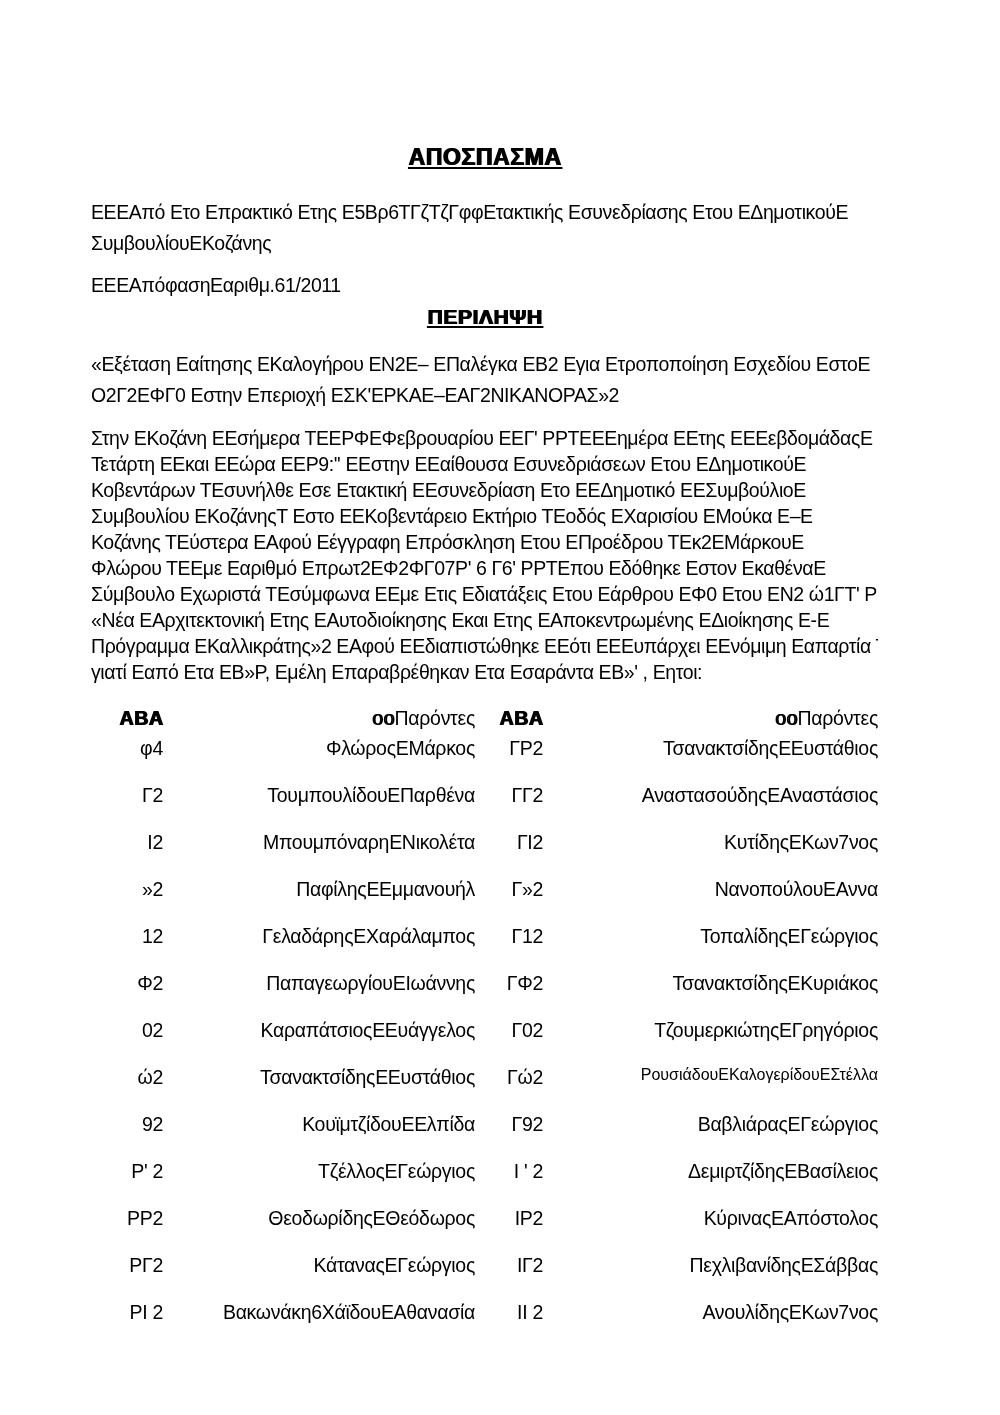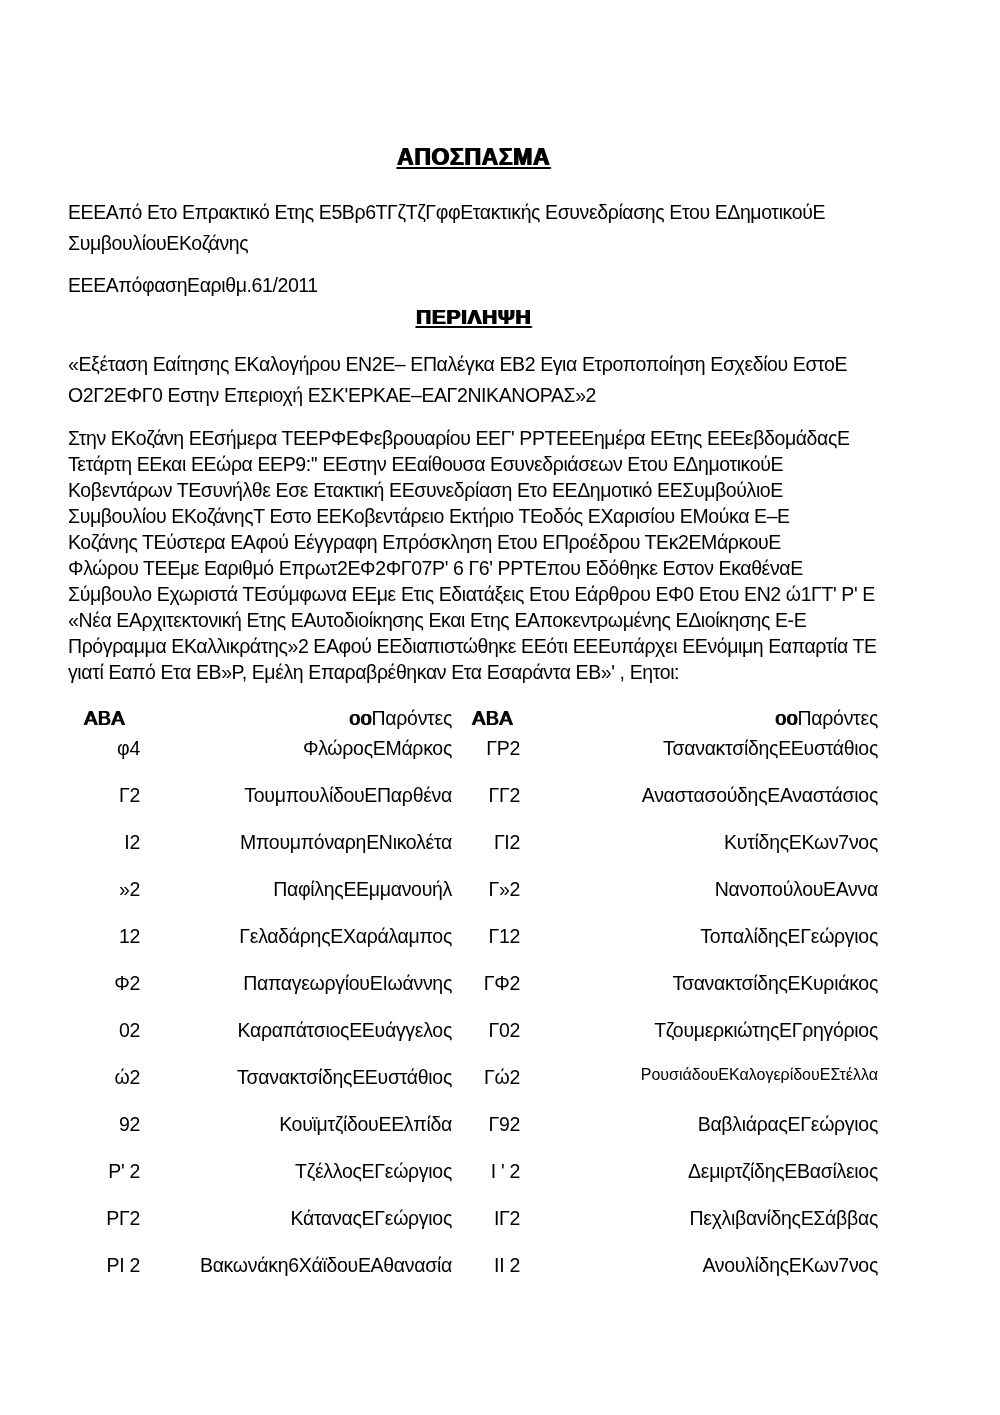--- a/index.html
+++ b/index.html
@@ -6,21 +6,21 @@
   .page{
     position:relative;
     width:1000px;height:1415px;
     margin:0 auto;
     background:#ffffff;
     overflow:hidden;
     color:#000;
     font-family:"Liberation Sans", sans-serif;
   }
   .content{
-    padding:144px 122px 0 68px; 
+    padding:144px 122px 0 91px; 
   }
   .ovr{ text-shadow:1.4px 0 0 currentColor; letter-spacing:0.6px; }
   .ttl{
     font-size:23px;font-weight:bold;text-align:center;
     text-decoration:underline;margin:0 0 26px 0;
   }
   .h2{
     font-size:21px;font-weight:bold;text-align:center;
     text-decoration:underline;margin:4px 0 20px 0;
   }
@@ -34,21 +34,21 @@
   
   .att{ font-size:19.5px; letter-spacing:-0.3px; }
   .att-head,.att-row{
     display:grid;
     grid-template-columns:72px 300px 56px auto;
     column-gap:12px;
   }
   .att-head{ margin-bottom:7px; }
   .att-row{ margin-bottom:24px; }
   .att .n{ text-align:right; white-space:nowrap; }
-  .att .hd{ text-align:center; font-weight:normal; }
+  .att .hd{ text-align:right; font-weight:bold; }
   .att .nm{ text-align:right; white-space:nowrap; overflow:hidden; }
   .att .sm{ font-size:16px; letter-spacing:0; }
 </style>
 </head>
 <body>
 
 <div class="page">
   <div class="content">
 
     <h1 class="ttl ovr">ΑΠΟΣΠΑΣΜΑ</h1>
@@ -139,20 +139,26 @@
             <span class="n">Γ92</span>
             <span class="nm">ΒαβλιάραςΕΓεώργιος</span>
           </div>
           <div class="att-row">
             <span class="n">Ρ' 2</span>
             <span class="nm">ΤζέλλοςΕΓεώργιος</span>
             <span class="n">Ι ' 2</span>
             <span class="nm">ΔεμιρτζίδηςΕΒασίλειος</span>
           </div>
           <div class="att-row">
+            <span class="n">ΡΡ2</span>
+            <span class="nm">ΘεοδωρίδηςΕΘεόδωρος</span>
+            <span class="n">ΙΡ2</span>
+            <span class="nm">ΚύριναςΕΑπόστολος</span>
+          </div>
+          <div class="att-row">
             <span class="n">ΡΓ2</span>
             <span class="nm">ΚάταναςΕΓεώργιος</span>
             <span class="n">ΙΓ2</span>
             <span class="nm">ΠεχλιβανίδηςΕΣάββας</span>
           </div>
           <div class="att-row">
             <span class="n">ΡΙ 2</span>
             <span class="nm">Βακωνάκη6ΧάϊδουΕΑθανασία</span>
             <span class="n">ΙΙ 2</span>
             <span class="nm">ΑνουλίδηςΕΚων7νος</span>

